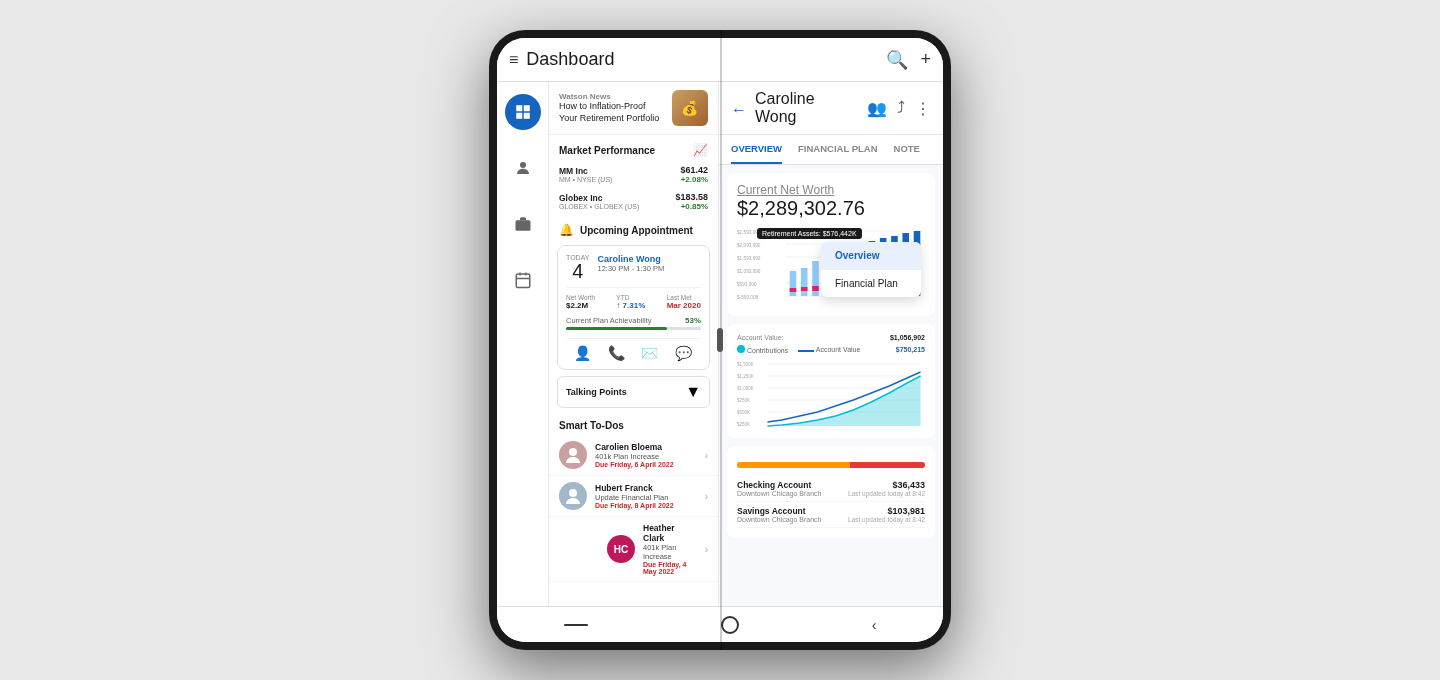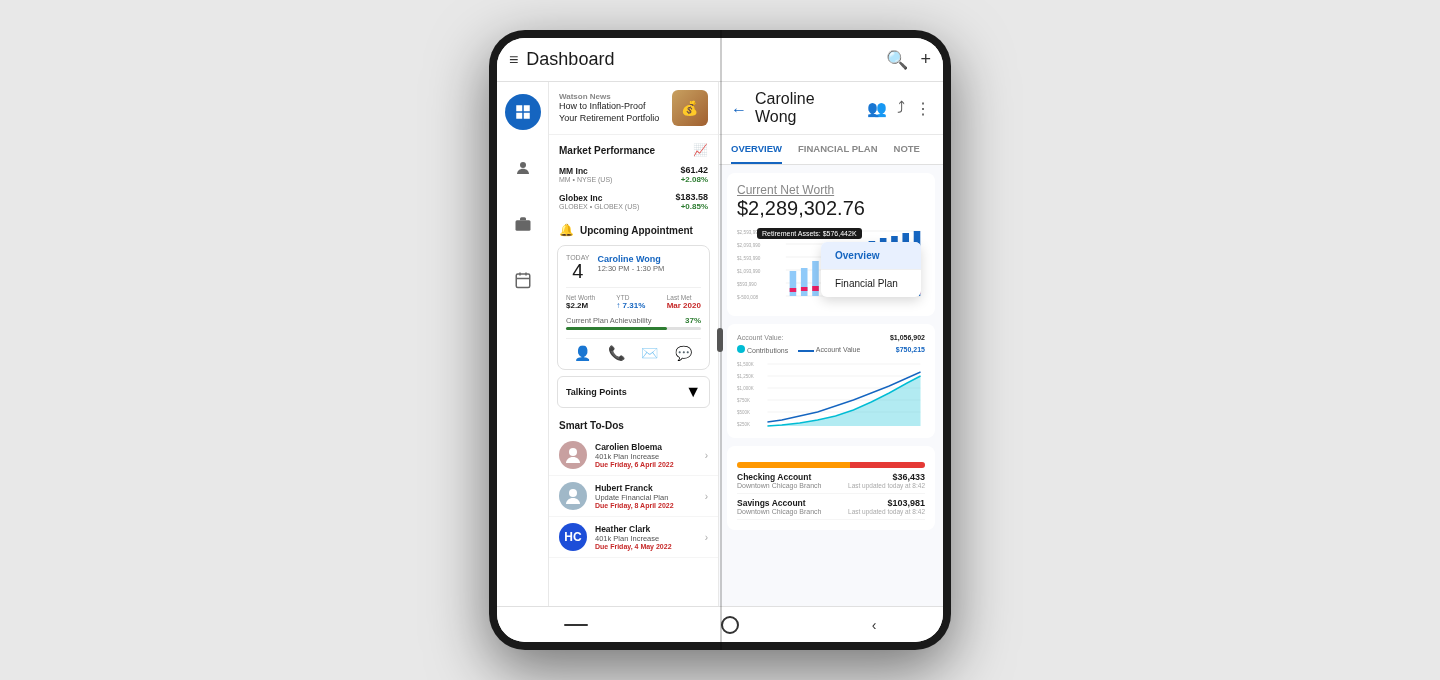--- a/index.html
+++ b/index.html
@@ -681,21 +681,21 @@
       background: #ff9800;
       height: 100%;
     }
 
     .cash-bar-out {
       background: #e53935;
       height: 100%;
     }
 
     .account-list {
-      margin-top: 0;
+      margin-top: 8px;
     }
 
     .account-row {
       display: flex;
       justify-content: space-between;
       align-items: flex-start;
       padding: 4px 0;
       border-bottom: 1px solid #f5f5f5;
     }
 
@@ -906,21 +906,21 @@
               </div>
             </div>
             <div class="stat-item">
               <div class="stat-label">Last Met</div>
               <div class="stat-value red">Mar 2020</div>
             </div>
           </div>
 
           <div class="plan-row">
             <span class="plan-label">Current Plan Achievability</span>
-            <span class="plan-pct">37%</span>
+            <span class="plan-pct">53%</span>
           </div>
           <div class="progress-bar">
             <div class="progress-fill" style="width:75%"></div>
           </div>
 
           <div class="contact-icons">
             <span class="contact-icon">👤</span>
             <span class="contact-icon">📞</span>
             <span class="contact-icon">✉️</span>
             <span class="contact-icon">💬</span>
@@ -958,21 +958,21 @@
           </div>
           <div class="todo-info">
             <div class="todo-name">Hubert Franck</div>
             <div class="todo-task">Update Financial Plan</div>
             <div class="todo-due">Due Friday, 8 April 2022</div>
           </div>
           <span class="todo-chevron">›</span>
         </div>
 
         <div class="todo-item">
-          <div class="todo-avatar" style="background:#1d4ed8;font-size:12px;">HC</div>
+          <div class="todo-avatar" style="background:#be185d;font-size:10px;margin-left:48px;">HC</div>
           <div class="todo-info">
             <div class="todo-name">Heather Clark</div>
             <div class="todo-task">401k Plan Increase</div>
             <div class="todo-due">Due Friday, 4 May 2022</div>
           </div>
           <span class="todo-chevron">›</span>
         </div>
       </div>
 
       <div class="right-panel" style="position:relative;">

